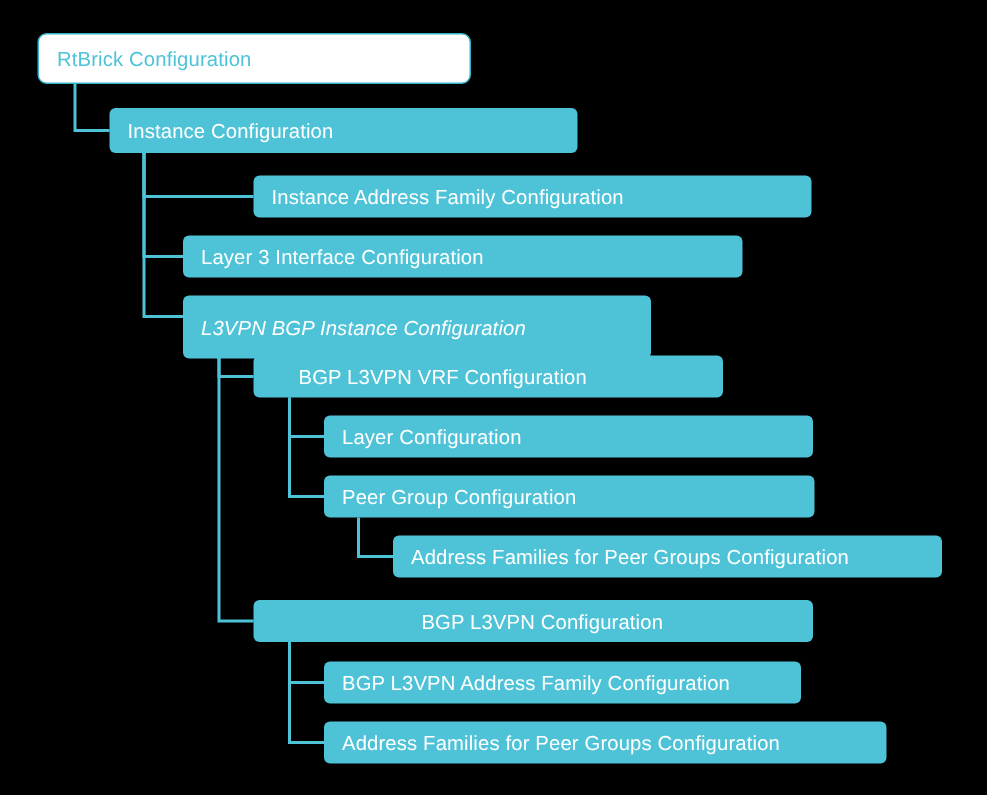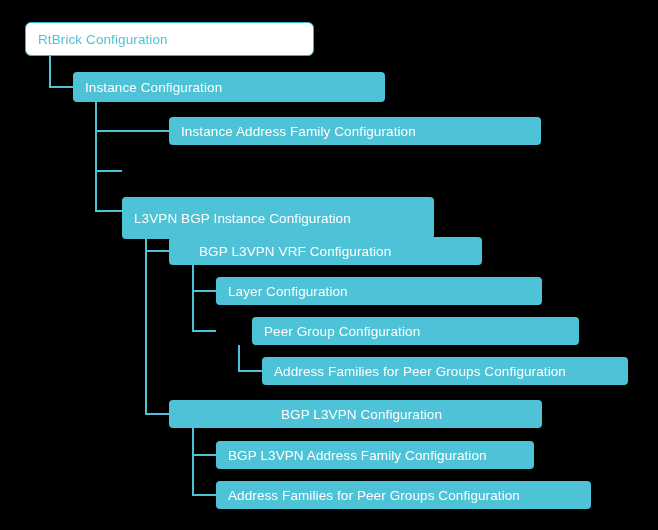--- a/index.html
+++ b/index.html
@@ -75,34 +75,37 @@
   </div>
 
   <div class="node root" style="left:25px; top:22px; width:289px; height:34px;">
     <span>RtBrick Configuration</span>
   </div>
 
   <div class="node" style="left:169px; top:117px; width:372px; height:28px;text-align:center;">
     <span>Instance Address Family Configuration</span>
   </div>
 
+  <div class="node" style="left:122px; top:157px; width:373px; height:28px;">
+    <span>Layer 3 Interface Configuration</span>
+  </div>
 
-  <div class="node" style="left:122px; top:197px; width:312px; height:42px;">
+  <div class="node" style="left:122px; top:197px; width:312px; height:42px;font-style:italic;">
     <span>L3VPN BGP Instance Configuration</span>
   </div>
 
   <div class="node" style="left:169px; top:237px; width:313px; height:28px;padding-left:30px;">
     <span>BGP L3VPN VRF Configuration</span>
   </div>
 
   <div class="node" style="left:216px; top:277px; width:326px; height:28px;">
     <span>Layer Configuration</span>
   </div>
 
-  <div class="node" style="left:216px; top:317px; width:327px; height:28px;margin-left:36px;">
+  <div class="node" style="left:216px; top:317px; width:327px; height:28px;">
     <span>Peer Group Configuration</span>
   </div>
 
   <div class="node" style="left:262px; top:357px; width:366px; height:28px;">
     <span>Address Families for Peer Groups Configuration</span>
   </div>
 
   <div class="node" style="left:169px; top:400px; width:373px; height:28px;justify-content:center;">
     <span>BGP L3VPN Configuration</span>
   </div>

